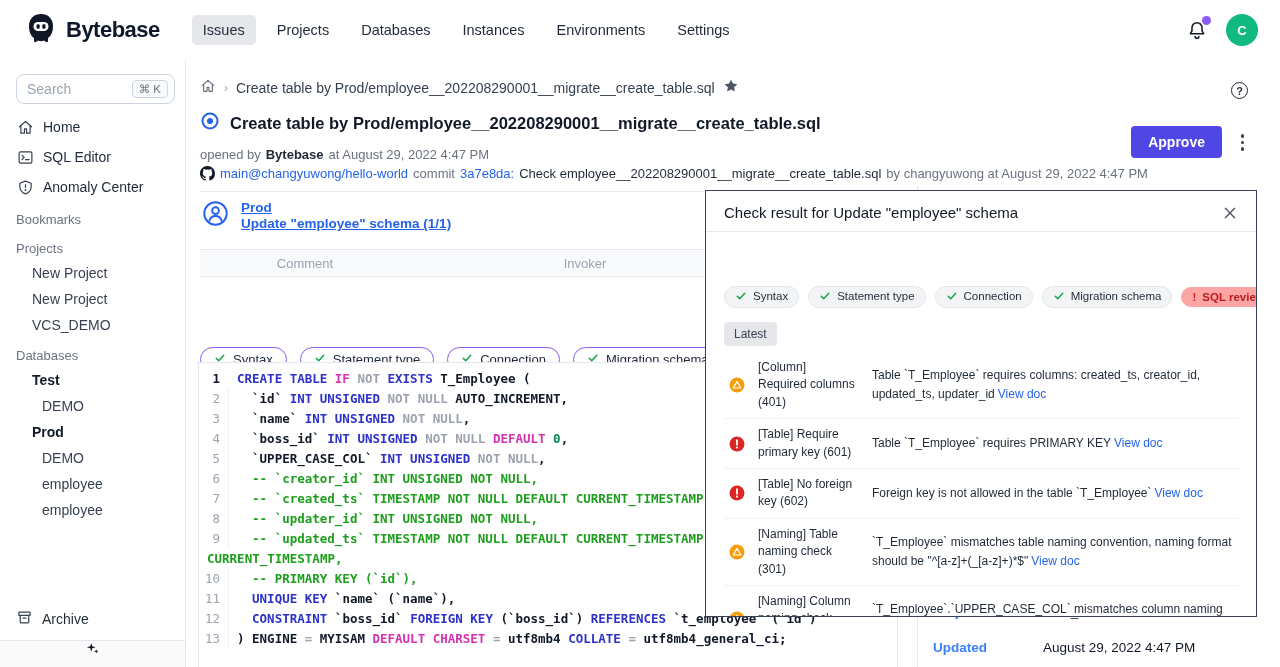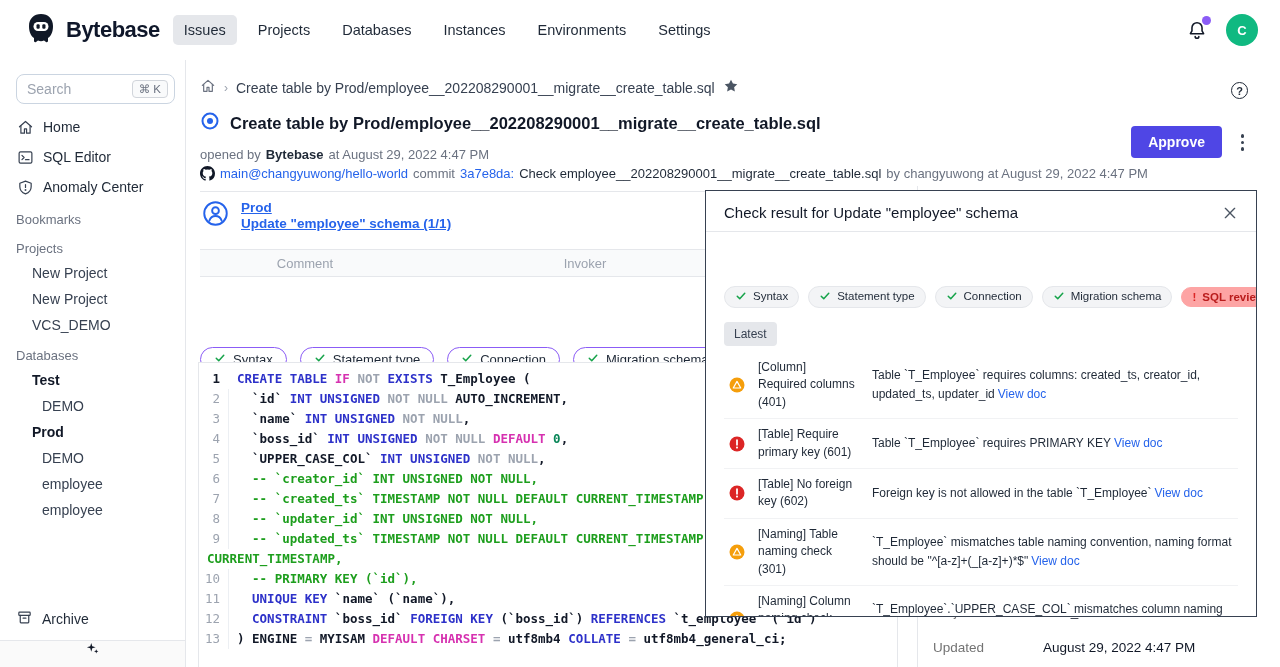--- a/index.html
+++ b/index.html
@@ -4,21 +4,21 @@
 <style>
   * { margin:0; padding:0; box-sizing:border-box; }
   html,body { width:1280px; height:667px; overflow:hidden; background:#fff;
     font-family:"Liberation Sans", sans-serif; color:#111827; }
   .app { position:relative; width:1280px; height:667px; overflow:hidden; background:#fff; }
 
   
   .topbar { position:absolute; top:0; left:0; right:0; height:60px; display:flex; align-items:center; background:#fff; }
   .brand { display:flex; align-items:center; gap:8px; padding-left:24px; cursor:pointer; }
   .brand-name { font-size:22px; font-weight:800; letter-spacing:-0.5px; color:#0f172a; }
-  .main-nav { display:flex; align-items:center; gap:10px; margin-left:13px;justify-content:flex-end; }
+  .main-nav { display:flex; align-items:center; gap:10px; margin-left:32px;justify-content:flex-end; }
   .nav-item { font-size:14.5px; color:#1f2937; padding:7px 11px; border-radius:5px; cursor:pointer; }
   .nav-item.active { background:#e5e7eb; }
   .topbar-right { margin-left:auto; display:flex; align-items:center; gap:18px; padding-right:22px; }
   .bell-wrap { position:relative; width:22px; height:22px; cursor:pointer; }
   .bell-dot { position:absolute; top:-3px; right:-3px; width:9px; height:9px; border-radius:50%; background:#8b5cf6; }
   .avatar { width:32px; height:32px; border-radius:50%; background:var(--avatar,#10b981); color:#fff; display:flex; align-items:center; justify-content:center; font-size:13px; font-weight:700; cursor:pointer; }
 
   
   .sidebar { position:absolute; top:60px; left:0; width:186px; bottom:0; border-right:1px solid #e5e7eb; background:#fff; }
   .searchbox { margin:14px 10px 6px 16px; height:30px; border:1px solid #cbd5e1; border-radius:8px; display:flex; align-items:center; padding:0 6px 0 10px; cursor:text; }
@@ -82,21 +82,21 @@
   .tk-m { color:#d631b0; font-weight:700;text-align:right; }
   .tk-o { color:#9ca3af; font-weight:700; }
   .tk-c { color:#1d9e1d; font-weight:700; }
   .tk-n { color:#098658; font-weight:700; }
   .tk-t { color:#111827; font-weight:700; }
 
   
   .v-divider { position:absolute; top:186px; bottom:0; left:917px; width:1px; background:#e5e7eb; z-index:5; }
   .right-panel { position:absolute; left:933px; top:604px; width:330px; z-index:5; font-size:13.5px; }
   .rp-row { display:flex; margin-bottom:21px; }
-  .rp-label { width:110px; color:#737373; }
+  .rp-label { width:110px; color:#3b82f6;font-weight:bold; }
   .rp-value { color:#111827; }
 
   
   .modal { position:absolute; left:705px; top:190px; width:552px; height:427px; background:#fff; border:1.5px solid #374151; z-index:40; overflow:hidden; }
   .modal-header { display:flex; align-items:center; padding:13px 18px 10px; border-bottom:1px solid #e5e7eb; }
   .modal-title { font-size:15px; font-weight:500; color:#111827; }
   .modal-close { margin-left:auto; cursor:pointer; display:flex; }
   .badge-row { display:flex; align-items:center; gap:9px; margin:12px 18px 0; }
   .latest-btn { margin:14px 18px 6px; font-size:12px; color:#374151; background:#e5e7eb; border:none; border-radius:4px; padding:5px 10px; cursor:pointer; display:inline-block; }
   .modal-rows { margin:0 18px; }

